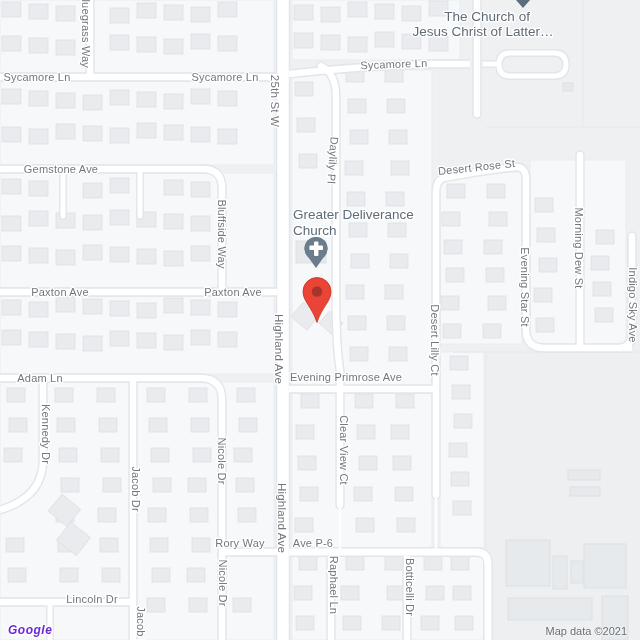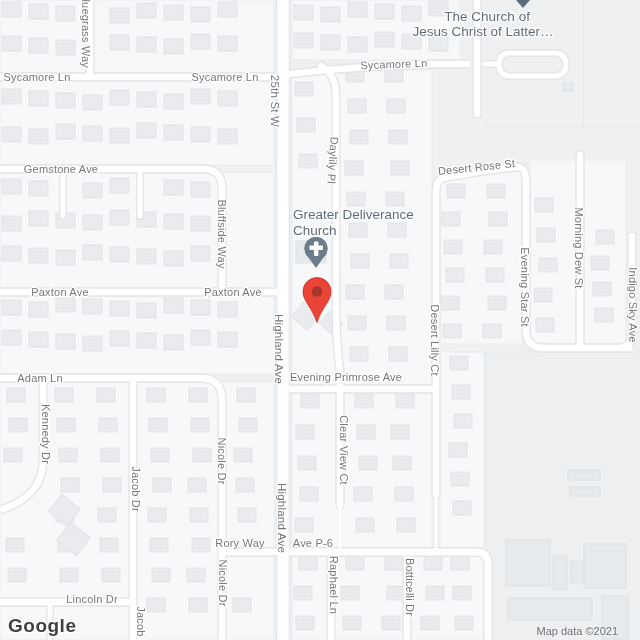--- a/index.html
+++ b/index.html
@@ -3,26 +3,26 @@
 <meta charset="utf-8">
 <style>
   html,body{margin:0;padding:0;background:#fff;}
   #stage{position:relative;width:640px;height:640px;overflow:hidden;
          font-family:"Liberation Sans",sans-serif;background:#eef0f2;cursor:grab;}
   #map-svg{position:absolute;left:0;top:0;}
   .road-label{fill:#73777c;stroke:#ffffff;stroke-width:2.75;paint-order:stroke;
               stroke-linejoin:round;font-family:"Liberation Sans",sans-serif;letter-spacing:.2px;}
   .poi-label{fill:#5f6c78;stroke:#ffffff;stroke-width:2.75;paint-order:stroke;
              stroke-linejoin:round;font-weight:400;font-family:"Liberation Sans",sans-serif;}
-  #google-logo{position:absolute;left:8px;bottom:3px;font-size:19px;font-weight:700;
-    color:#404040;letter-spacing:.5px;
+  #google-logo{position:absolute;left:8px;bottom:3px;font-size:12px;font-weight:700;
+    color:#6d28d9;letter-spacing:.5px;
     text-shadow:-1.5px 0 0 #fff,1.5px 0 0 #fff,0 -1.5px 0 #fff,0 1.5px 0 #fff,
                 -1px -1px 0 #fff,1px 1px 0 #fff,-1px 1px 0 #fff,1px -1px 0 #fff;
-    cursor:pointer;user-select:none;}
-  #attribution{position:absolute;right:22px;bottom:3px;font-size:11px;color:#686d72;
+    cursor:pointer;user-select:none;font-style:italic;}
+  #attribution{position:absolute;right:13px;bottom:3px;font-size:11px;color:#686d72;
     text-shadow:0 0 2px #fff,0 0 2px #fff;user-select:none;}
 </style>
 </head>
 <body>
 
 <div id="stage">
   <svg id="map-svg" width="640" height="640" viewBox="0 0 640 640">
     <g id="blocks">
         <rect x="486" y="348" width="154" height="292" fill="#edeff1"></rect>
         <rect x="0" y="0" width="274" height="73" fill="#f7f8f9" stroke="#eaedf0" stroke-width="1"></rect>

